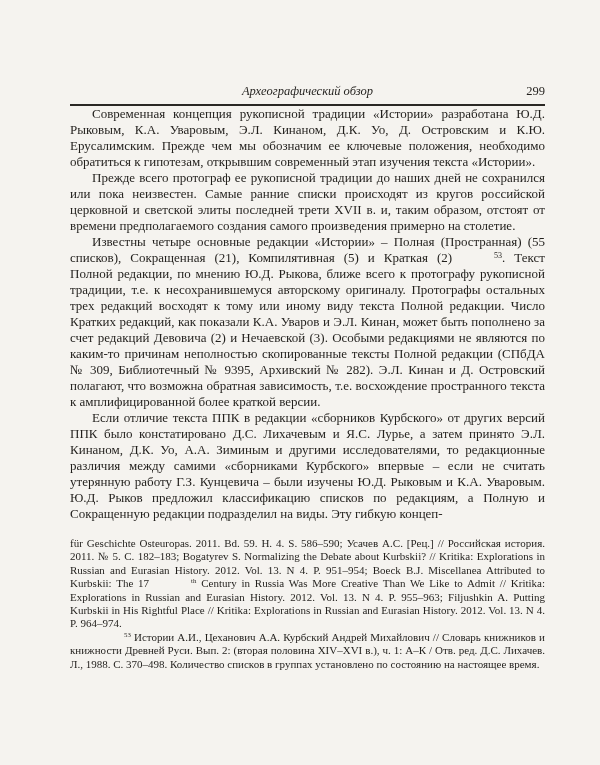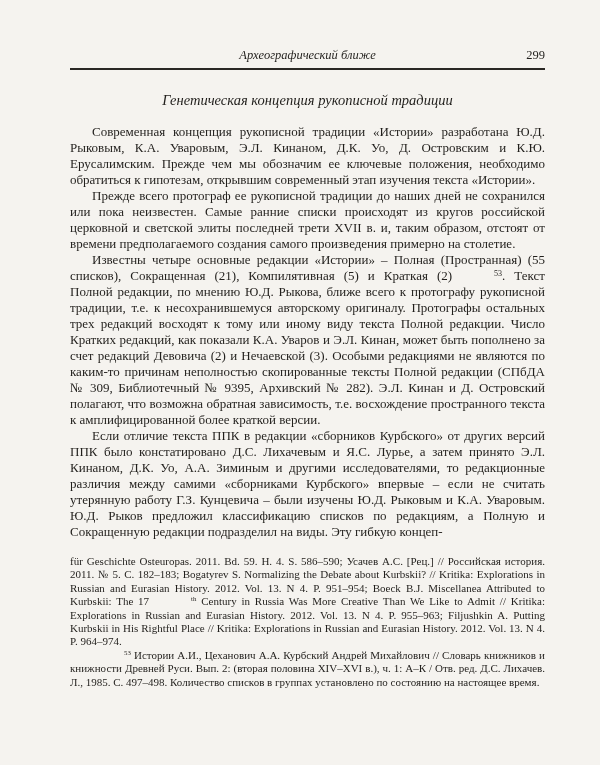--- a/index.html
+++ b/index.html
@@ -25,20 +25,21 @@
     line-height: 15px;
   }
   .running-title {
     grid-column: 2;
     font-style: italic;
     text-align: center;
   }
   .page-number {
     grid-column: 3;
     text-align: right;
+    margin-top: 36px;
   }
   .header-rule {
     border: none;
     border-top: 2px solid #2a2824;
     margin: 5px 0 0 0;
   }
   h1.section-title {
     font-style: italic;
     font-weight: normal;
     font-size: 14.5px;
@@ -75,33 +76,32 @@
   }
   .it { }
 </style>
 </head>
 <body>
 
 <div class="page">
 
   <header class="running-head">
     <span></span>
-    <span class="running-title">Археографический ближе</span>
+    <span class="running-title">Археографический обзор</span>
     <span class="page-number">299</span>
   </header>
 
   <hr class="header-rule">
 
-  <h1 class="section-title">Генетическая концепция рукописной традиции</h1>
 
   <main class="body-text">
     <p><span>Современная концепция рукописной традиции «Истории» разработана Ю.Д. Рыковым, К.А. Уваровым, Э.Л. Кинаном, Д.К. Уо, Д. Островским и К.Ю. Ерусалимским. Прежде чем мы обозначим ее ключевые положения, необходимо обратиться к гипотезам, открывшим современный этап изучения текста «Истории».</span></p>
     <p><span>Прежде всего протограф ее рукописной традиции до наших дней не сохранился или пока неизвестен. Самые ранние списки происходят из кругов российской церковной и светской элиты последней трети XVII в. и, таким образом, отстоят от времени предполагаемого создания самого произведения примерно на столетие.</span></p>
     <p><span>Известны четыре основные редакции «Истории» – Полная (Пространная) (55 списков), Сокращенная (21), Компилятивная (5) и Краткая (2)</span><sup>53</sup><span>. Текст Полной редакции, по мнению Ю.Д. Рыкова, ближе всего к протографу рукописной традиции, т.е. к несохранившемуся авторскому оригиналу. Протографы остальных трех редакций восходят к тому или иному виду текста Полной редакции. Число Кратких редакций, как показали К.А. Уваров и Э.Л. Кинан, может быть пополнено за счет редакций Девовича (2) и Нечаевской (3). Особыми редакциями не являются по каким-то причинам неполностью скопированные тексты Полной редакции (СПбДА № 309, Библиотечный № 9395, Архивский № 282). Э.Л. Кинан и Д. Островский полагают, что возможна обратная зависимость, т.е. восхождение пространного текста к амплифицированной более краткой версии.</span></p>
     <p><span>Если отличие текста ППК в редакции «сборников Курбского» от других версий ППК было констатировано Д.С. Лихачевым и Я.С. Лурье, а затем принято Э.Л. Кинаном, Д.К. Уо, А.А. Зиминым и другими исследователями, то редакционные различия между самими «сборниками Курбского» впервые – если не считать утерянную работу Г.З. Кунцевича – были изучены Ю.Д. Рыковым и К.А. Уваровым. Ю.Д. Рыков предложил классификацию списков по редакциям, а Полную и Сокращенную редакции подразделил на виды. Эту гибкую концеп-</span></p>
   </main>
 
   <section class="footnotes">
     <p class="cont"><span>für Geschichte Osteuropas. 2011. Bd. 59. H. 4. S. 586–590; </span><span class="it">Усачев А.С.</span><span> [Рец.] // Российская история. 2011. № 5. С. 182–183; </span><span class="it">Bogatyrev S.</span><span> Normalizing the Debate about Kurbskii? // Kritika: Explorations in Russian and Eurasian History. 2012. Vol. 13. N 4. P. 951–954; </span><span class="it">Boeck B.J.</span><span> Miscellanea Attributed to Kurbskii: The 17</span><sup>th</sup><span> Century in Russia Was More Creative Than We Like to Admit // Kritika: Explorations in Russian and Eurasian History. 2012. Vol. 13. N 4. P. 955–963; </span><span class="it">Filjushkin A.</span><span> Putting Kurbskii in His Rightful Place // Kritika: Explorations in Russian and Eurasian History. 2012. Vol. 13. N 4. P. 964–974.</span></p>
-    <p><sup>53</sup><span> </span><span class="it">Истории А.И., Цеханович А.А.</span><span> Курбский Андрей Михайлович // Словарь книжников и книжности Древней Руси. Вып. 2: (вторая половина XIV–XVI в.), ч. 1: А–К / Отв. ред. Д.С. Лихачев. Л., 1985. С. 497–498. Количество списков в группах установлено по состоянию на настоящее время.</span></p>
+    <p><sup>53</sup><span> </span><span class="it">Истории А.И., Цеханович А.А.</span><span> Курбский Андрей Михайлович // Словарь книжников и книжности Древней Руси. Вып. 2: (вторая половина XIV–XVI в.), ч. 1: А–К / Отв. ред. Д.С. Лихачев. Л., 1988. С. 370–498. Количество списков в группах установлено по состоянию на настоящее время.</span></p>
   </section>
 
 </div>
 
 </body></html>

